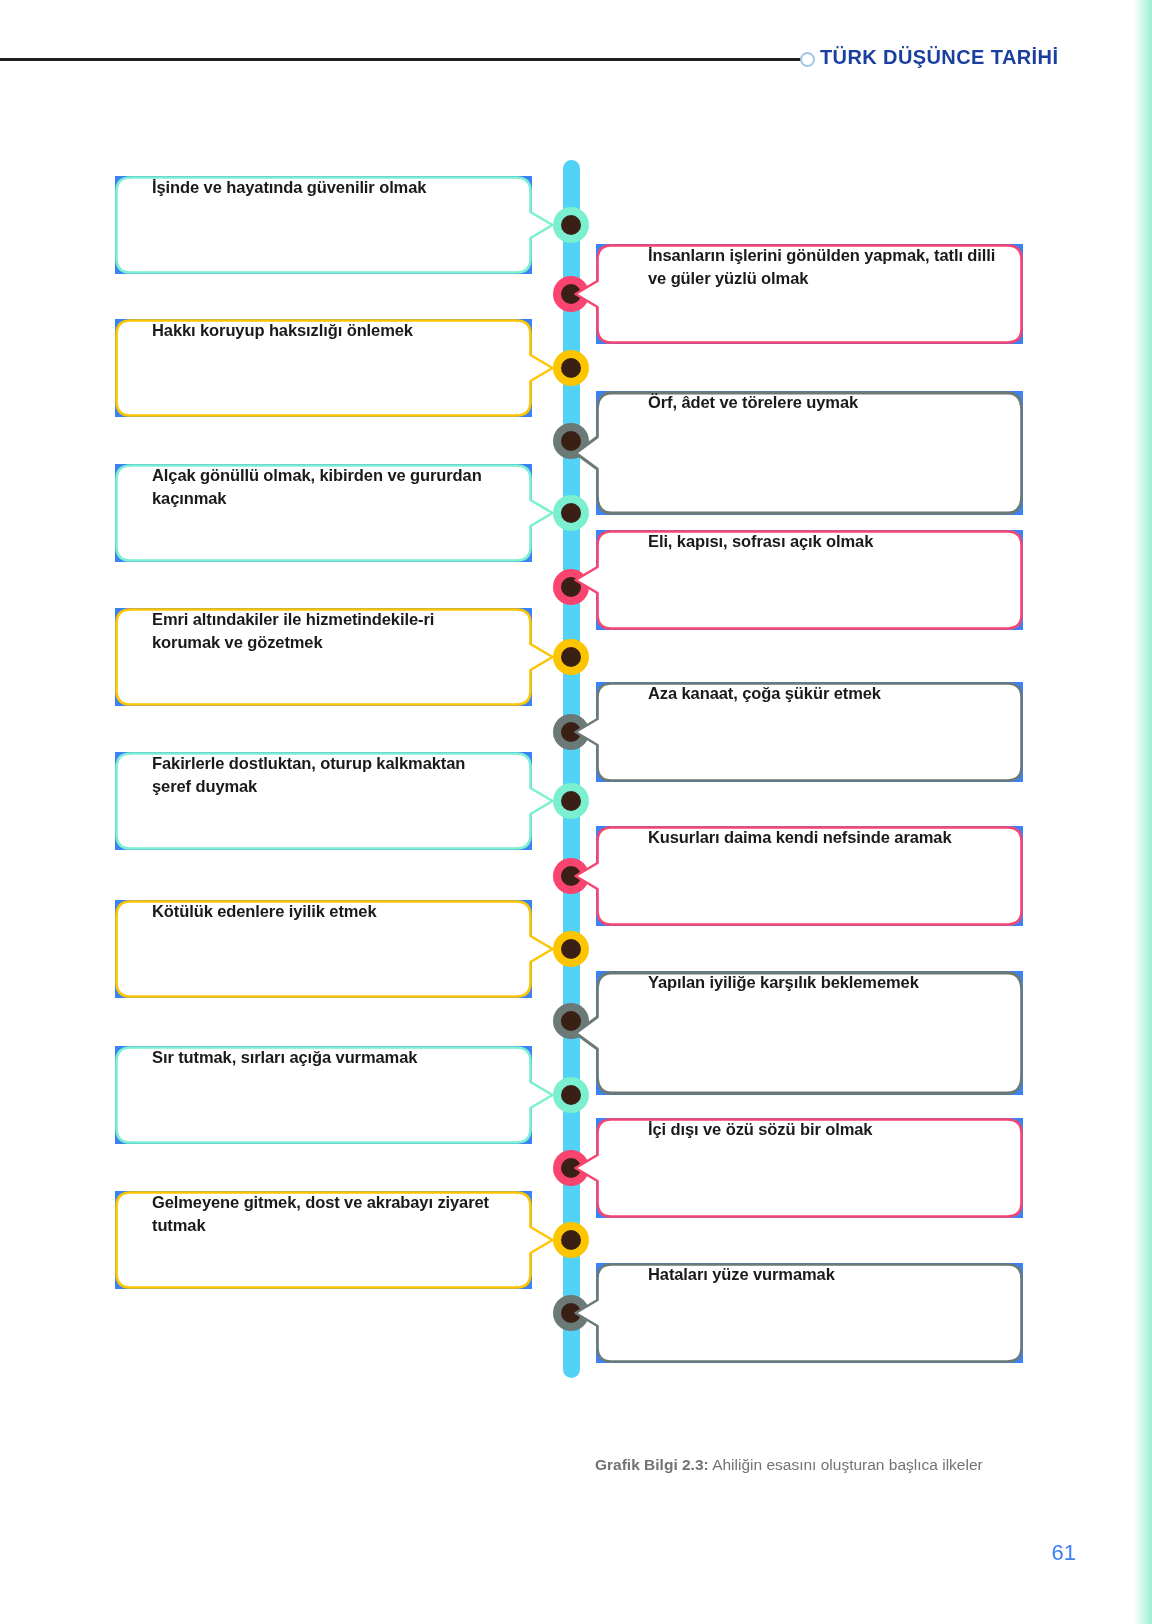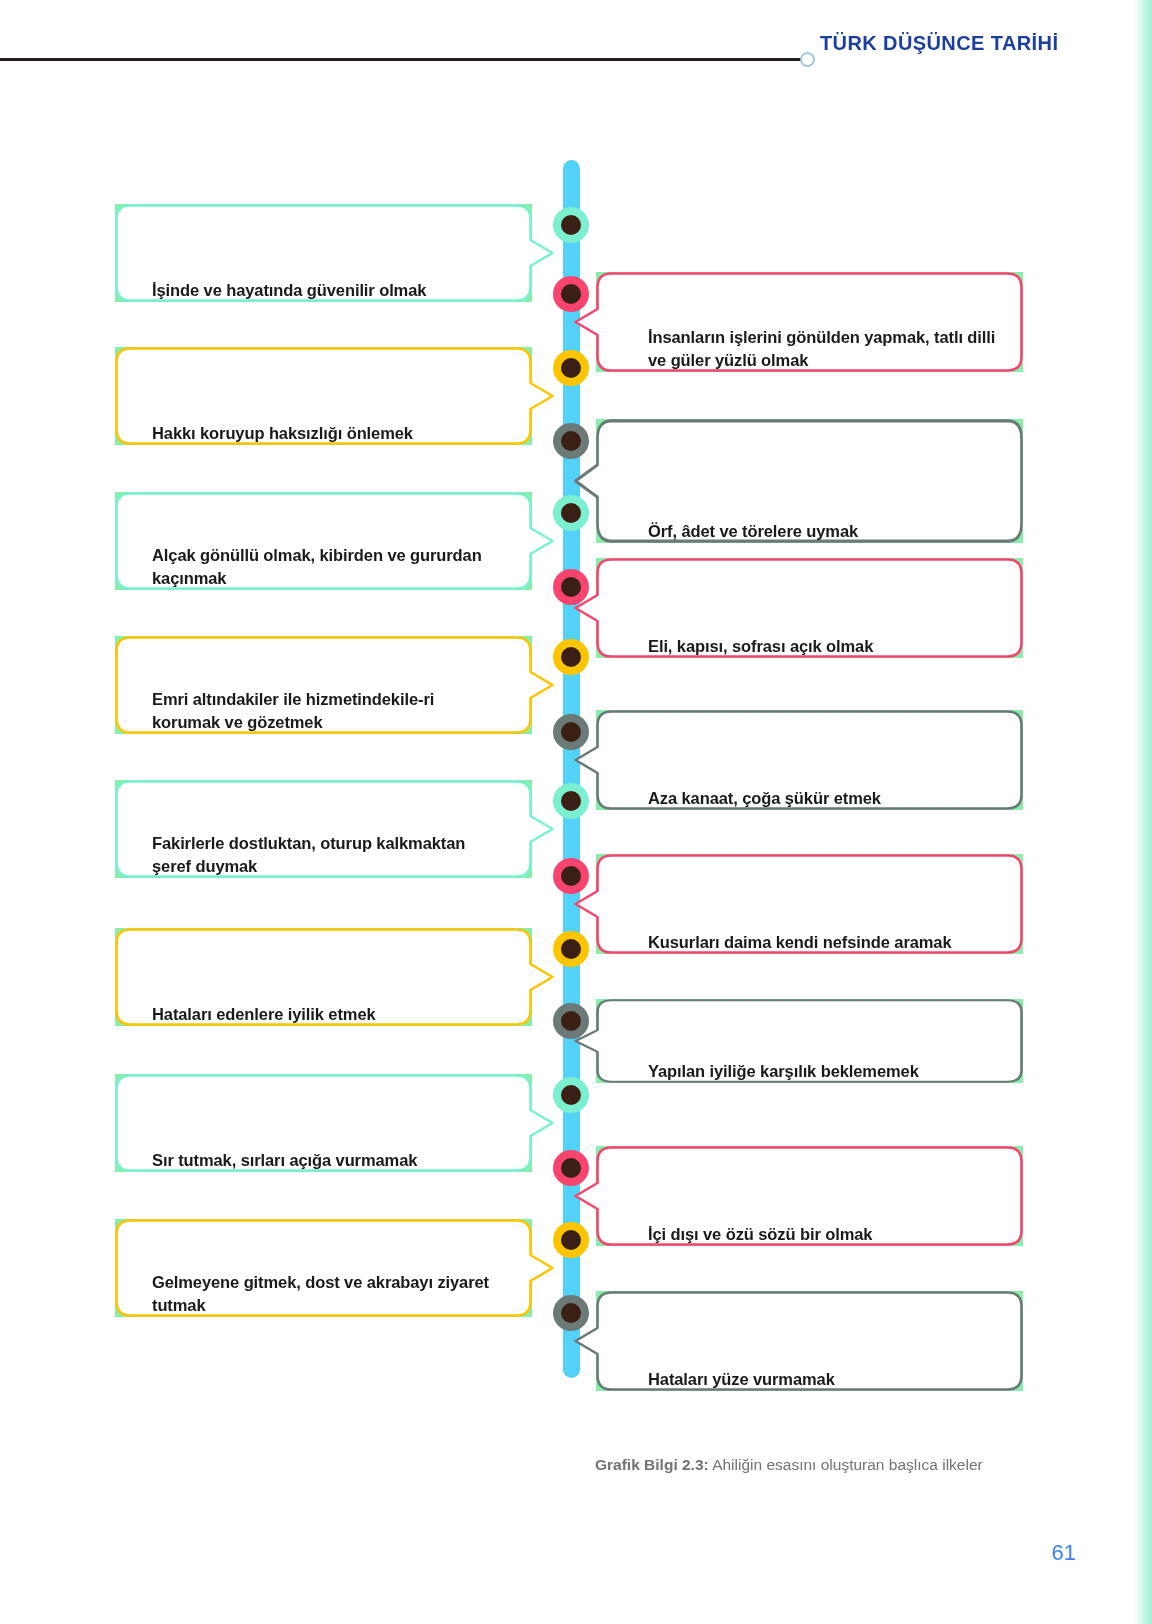--- a/index.html
+++ b/index.html
@@ -36,21 +36,21 @@
   .header-dot {
     position: absolute;
     left: 800px; top: 52px;
     width: 15px; height: 15px;
     border-radius: 50%;
     background: #ffffff;
     border: 2.5px solid #9fc6e8;
   }
   .header-title {
     position: absolute;
-    left: 820px; top: 32px;
+    left: 820px; top: 46px;
     font-size: 20px;
     font-weight: bold;
     letter-spacing: 0.4px;
     color: #1b3fa0;
     white-space: nowrap;
   }
 
   
   .spine {
     position: absolute;
@@ -79,24 +79,23 @@
     background: #3a1f15;
   }
   .node.mint   { background: #7bf0d0; }
   .node.pink   { background: #f8446f; }
   .node.yellow { background: #fdc500; }
   .node.grey   { background: #6b7a77; }
 
   
   .box {
     position: absolute;
-    background: #86efac;
+    background: #3b82f6;
     display: flex;
-    align-items: flex-end;
-    margin-top: 28px;
+    align-items: flex-start;
   }
   .box-text {
     font-size: 16.5px;
     font-weight: bold;
     line-height: 1.38;
     color: #1a1a1a;
     letter-spacing: -0.1px;
     position: relative;
     z-index: 2;
   }
@@ -344,23 +343,23 @@
             L 415.5 36
             L 437.5 49
             L 415.5 62
             L 415.5 82.5
             Q 415.5 96.5 401.5 96.5
             L 15.5 96.5
             Q 1.5 96.5 1.5 82.5
             L 1.5 15.5
             Q 1.5 1.5 15.5 1.5 Z" fill="#ffffff" stroke="#fdc500" stroke-width="2.6" stroke-linejoin="round"></path>
       </svg>
-      <div class="box-text">Hataları edenlere iyilik etmek</div>
-    </div>
-    <div class="box right" style="top: 971px; height: 84px;">
+      <div class="box-text">Kötülük edenlere iyilik etmek</div>
+    </div>
+    <div class="box right" style="top: 971px; height: 124px;">
       <svg class="frame" viewBox="0 0 427 100" preserveAspectRatio="none">
         <path d="M 15.5 1.5
             L 411.5 1.5
             Q 425.5 1.5 425.5 15.5
             L 425.5 84.5
             Q 425.5 98.5 411.5 98.5
             L 15.5 98.5
             Q 1.5 98.5 1.5 84.5
             L 1.5 63
             L -20.5 50

